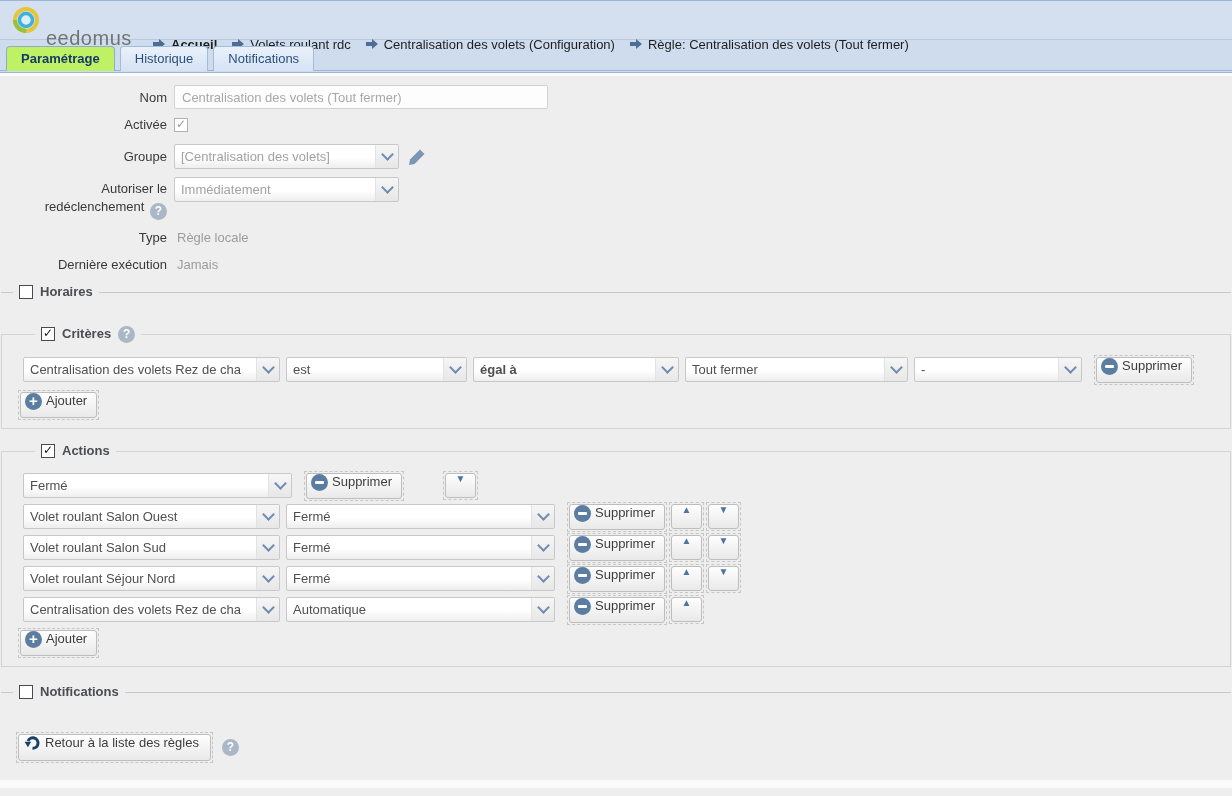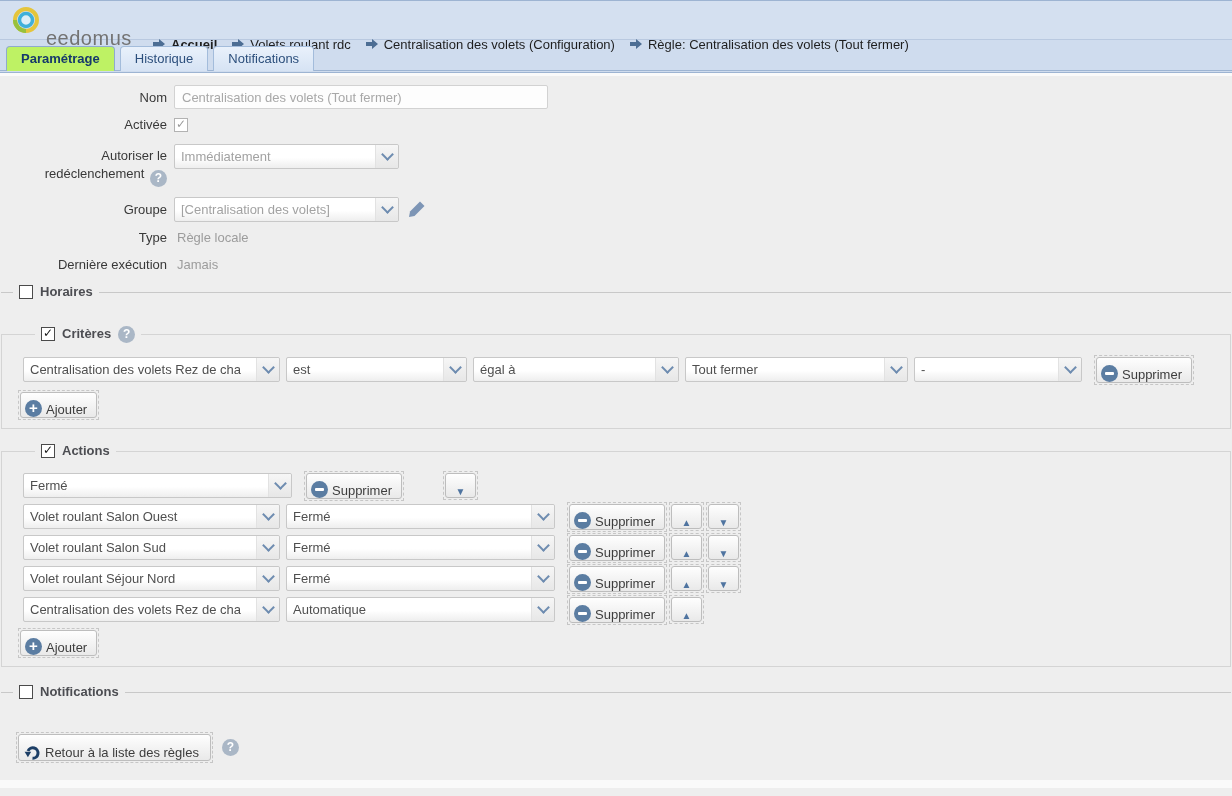--- a/index.html
+++ b/index.html
@@ -87,21 +87,21 @@
     content:""; width:7px; height:7px; margin-top:-4px;
     border-right:2.4px solid #6e8cb0; border-bottom:2.4px solid #6e8cb0;
     transform:rotate(45deg);
   }
 
   
   .btn {
     position:relative; height:26px; border:1px solid #bdbdbd; border-radius:3px;
     background:linear-gradient(#fefefe,#e9e9e9); color:#3d3d3d; font-size:13px;
     font-family:"Liberation Sans","DejaVu Sans",sans-serif;
-    display:inline-flex; align-items:flex-end; gap:4px; padding:0 9px 0 4px; cursor:pointer;
+    display:inline-flex; align-items:flex-start; gap:4px; padding:0 9px 0 4px; cursor:pointer;
   }
   .btn::before {
     content:""; position:absolute; inset:-3px; border:1px dashed #c6c6c6; pointer-events:none;
   }
   .icon-circle {
     width:17px; height:17px; border-radius:50%; background:#5b7da2; flex-shrink:0;
     display:inline-flex; align-items:center; justify-content:center;
   }
   .minus-bar { width:9px; height:3px; background:#ffffff; border-radius:1px; }
   .plus-glyph { color:#fff; font-weight:bold; font-size:15px; line-height:1; position:relative; top:-1px; }
@@ -194,43 +194,43 @@
       <input class="txt-input" value="Centralisation des volets (Tout fermer)" style="">
     </div>
 
     <div class="frow" style="margin-bottom:12px;">
       <label class="flabel">Activée</label>
       <span class="cb dis">
           <span>✓</span>
         </span>
     </div>
 
+    <div class="frow" style="margin-bottom:8px;">
+      <label class="flabel">Groupe</label>
+      <div class="sel dis" style="width:225px;">
+        <span class="sel-txt">[Centralisation des volets]</span>
+        <span class="sel-arrow"></span>
+      </div>
+      <span class="pencil-btn">
+        <svg width="20" height="20" viewBox="0 0 20 20">
+          <path d="M13 2.5 L17.5 7 L7.5 17 L2 18 L3 12.5 Z" fill="#7d95b5"></path>
+        </svg>
+      </span>
+    </div>
+
     <div class="frow top-align" style="margin-bottom:10px;">
       <label class="flabel" style="padding-top:3px; line-height:18px;">
         <span>Autoriser le</span><br>
         <span>redéclenchement</span>
         <span class="help" style="display:inline-flex; vertical-align:-4px; margin-left:2px;">?</span>
       </label>
       <div class="sel dis" style="width:225px;">
         <span class="sel-txt">Immédiatement</span>
         <span class="sel-arrow"></span>
       </div>
-    </div>
-
-    <div class="frow" style="margin-bottom:8px;">
-      <label class="flabel">Groupe</label>
-      <div class="sel dis" style="width:225px;">
-        <span class="sel-txt">[Centralisation des volets]</span>
-        <span class="sel-arrow"></span>
-      </div>
-      <span class="pencil-btn">
-        <svg width="20" height="20" viewBox="0 0 20 20">
-          <path d="M13 2.5 L17.5 7 L7.5 17 L2 18 L3 12.5 Z" fill="#7d95b5"></path>
-        </svg>
-      </span>
     </div>
 
     <div class="frow" style="margin-bottom:12px;">
       <label class="flabel" style="margin-right:10px;">Type</label>
       <span class="static-val">Règle locale</span>
     </div>
 
     <div class="frow" style="margin-bottom:13px;">
       <label class="flabel" style="margin-right:10px;">Dernière exécution</label>
       <span class="static-val">Jamais</span>
@@ -253,21 +253,21 @@
       </legend>
       <div class="crit-row">
         <div class="sel" style="width:257px;">
           <span class="sel-txt">Centralisation des volets Rez de cha</span>
           <span class="sel-arrow"></span>
         </div>
         <div class="sel" style="width:181px;">
           <span class="sel-txt">est</span>
           <span class="sel-arrow"></span>
         </div>
-        <div class="sel" style="width:206px;">
+        <div class="sel" style="width:206px;font-weight:bold;">
           <span class="sel-txt">égal à</span>
           <span class="sel-arrow"></span>
         </div>
         <div class="sel" style="width:223px;">
           <span class="sel-txt">Tout fermer</span>
           <span class="sel-arrow"></span>
         </div>
         <div class="sel" style="width:168px;">
           <span class="sel-txt">-</span>
           <span class="sel-arrow"></span>

